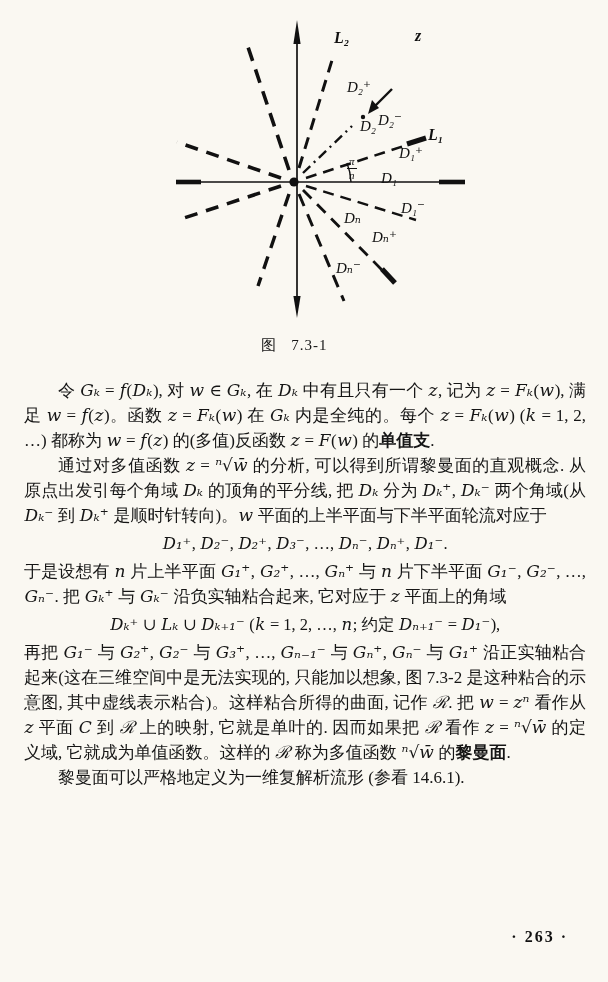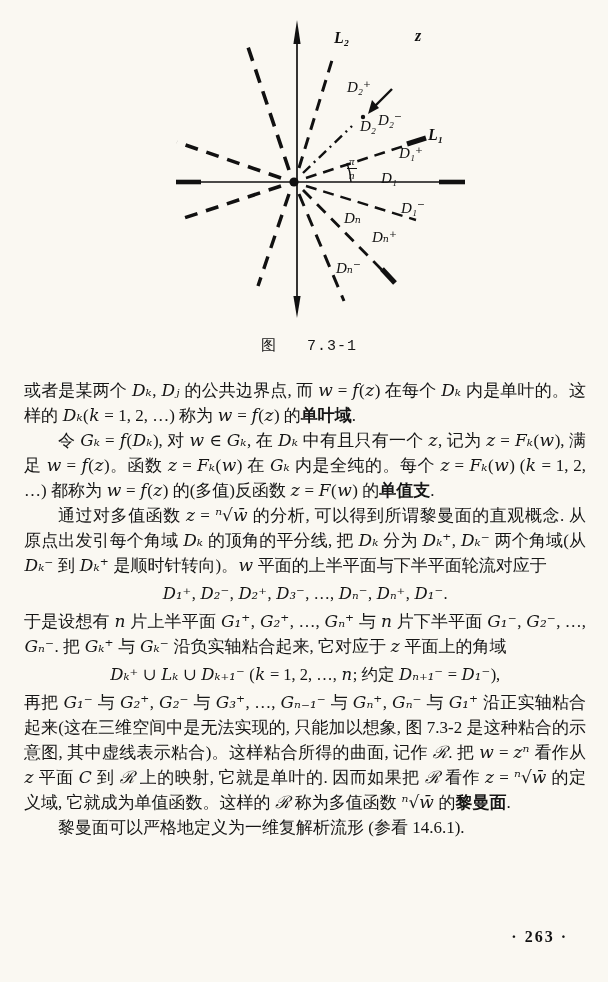--- a/index.html
+++ b/index.html
@@ -95,25 +95,24 @@
     <span class="frac" style="left:347px;top:156px;">
       <span class="num">π</span>
       <span class="den">n</span>
     </span>
     <span class="fig-label" style="left:381px;top:171px;">D₁</span>
     <span class="fig-label" style="left:401px;top:201px;">D₁⁻</span>
     <span class="fig-label" style="left:344px;top:211px;">Dₙ</span>
     <span class="fig-label" style="left:372px;top:230px;">Dₙ⁺</span>
     <span class="fig-label" style="left:336px;top:261px;">Dₙ⁻</span>
 
-    <span class="caption" style="left:261px;top:336px;font-family:Liberation Mono, monospace;">图   7.3-1</span>
+    <span class="caption" style="left:261px;top:336px;">图   7.3-1</span>
   </div>
 
   <div class="text-area" id="text-area">
-      <div class="para"><span>或者是某两个 <i class="m">Dₖ</i>, <i class="m">Dⱼ</i> 的公共边界点, 而 <i class="m">w</i> = <i class="m">f</i>(<i class="m">z</i>) 在每个 <i class="m">Dₖ</i> 内是单叶的。这样的 <i class="m">Dₖ</i>(<i class="m">k</i> = 1, 2, …) 称为 <i class="m">w</i> = <i class="m">f</i>(<i class="m">z</i>) 的</span><span class="bt">单叶域</span><span>.</span></div>
       <div class="para indent"><span>令 <i class="m">Gₖ</i> = <i class="m">f</i>(<i class="m">Dₖ</i>), 对 <i class="m">w</i> ∈ <i class="m">Gₖ</i>, 在 <i class="m">Dₖ</i> 中有且只有一个 <i class="m">z</i>, 记为 <i class="m">z</i> = <i class="m">Fₖ</i>(<i class="m">w</i>), 满足 <i class="m">w</i> = <i class="m">f</i>(<i class="m">z</i>)。函数 <i class="m">z</i> = <i class="m">Fₖ</i>(<i class="m">w</i>) 在 <i class="m">Gₖ</i> 内是全纯的。每个 <i class="m">z</i> = <i class="m">Fₖ</i>(<i class="m">w</i>) (<i class="m">k</i> = 1, 2, …) 都称为 <i class="m">w</i> = <i class="m">f</i>(<i class="m">z</i>) 的(多值)反函数 <i class="m">z</i> = <i class="m">F</i>(<i class="m">w</i>) 的</span><span class="bt">单值支</span><span>.</span></div>
       <div class="para indent"><span>通过对多值函数 <i class="m">z</i> = <i class="m">ⁿ√w̄</i> 的分析, 可以得到所谓黎曼面的直观概念. 从原点出发引每个角域 <i class="m">Dₖ</i> 的顶角的平分线, 把 <i class="m">Dₖ</i> 分为 <i class="m">Dₖ⁺</i>, <i class="m">Dₖ⁻</i> 两个角域(从 <i class="m">Dₖ⁻</i> 到 <i class="m">Dₖ⁺</i> 是顺时针转向)。<i class="m">w</i> 平面的上半平面与下半平面轮流对应于</span></div>
       <div class="formula"><span><i class="m">D₁⁺</i>, <i class="m">D₂⁻</i>, <i class="m">D₂⁺</i>, <i class="m">D₃⁻</i>, …, <i class="m">Dₙ⁻</i>, <i class="m">Dₙ⁺</i>, <i class="m">D₁⁻</i>.</span></div>
       <div class="para"><span>于是设想有 <i class="m">n</i> 片上半平面 <i class="m">G₁⁺</i>, <i class="m">G₂⁺</i>, …, <i class="m">Gₙ⁺</i> 与 <i class="m">n</i> 片下半平面 <i class="m">G₁⁻</i>, <i class="m">G₂⁻</i>, …, <i class="m">Gₙ⁻</i>. 把 <i class="m">Gₖ⁺</i> 与 <i class="m">Gₖ⁻</i> 沿负实轴粘合起来, 它对应于 <i class="m">z</i> 平面上的角域</span></div>
       <div class="formula"><span><i class="m">Dₖ⁺</i> ∪ <i class="m">Lₖ</i> ∪ <i class="m">Dₖ₊₁⁻</i> (<i class="m">k</i> = 1, 2, …, <i class="m">n</i>; 约定 <i class="m">Dₙ₊₁⁻</i> = <i class="m">D₁⁻</i>),</span></div>
       <div class="para"><span>再把 <i class="m">G₁⁻</i> 与 <i class="m">G₂⁺</i>, <i class="m">G₂⁻</i> 与 <i class="m">G₃⁺</i>, …, <i class="m">Gₙ₋₁⁻</i> 与 <i class="m">Gₙ⁺</i>, <i class="m">Gₙ⁻</i> 与 <i class="m">G₁⁺</i> 沿正实轴粘合起来(这在三维空间中是无法实现的, 只能加以想象, 图 7.3-2 是这种粘合的示意图, 其中虚线表示粘合)。这样粘合所得的曲面, 记作 <i class="m">ℛ</i>. 把 <i class="m">w</i> = <i class="m">zⁿ</i> 看作从 <i class="m">z</i> 平面 <i class="m">C</i> 到 <i class="m">ℛ</i> 上的映射, 它就是单叶的. 因而如果把 <i class="m">ℛ</i> 看作 <i class="m">z</i> = <i class="m">ⁿ√w̄</i> 的定义域, 它就成为单值函数。这样的 <i class="m">ℛ</i> 称为多值函数 <i class="m">ⁿ√w̄</i> 的</span><span class="bt">黎曼面</span><span>.</span></div>
       <div class="para indent"><span>黎曼面可以严格地定义为一维复解析流形 (参看 14.6.1).</span></div>
     </div>
 
   <span class="page-number">· 263 ·</span>

